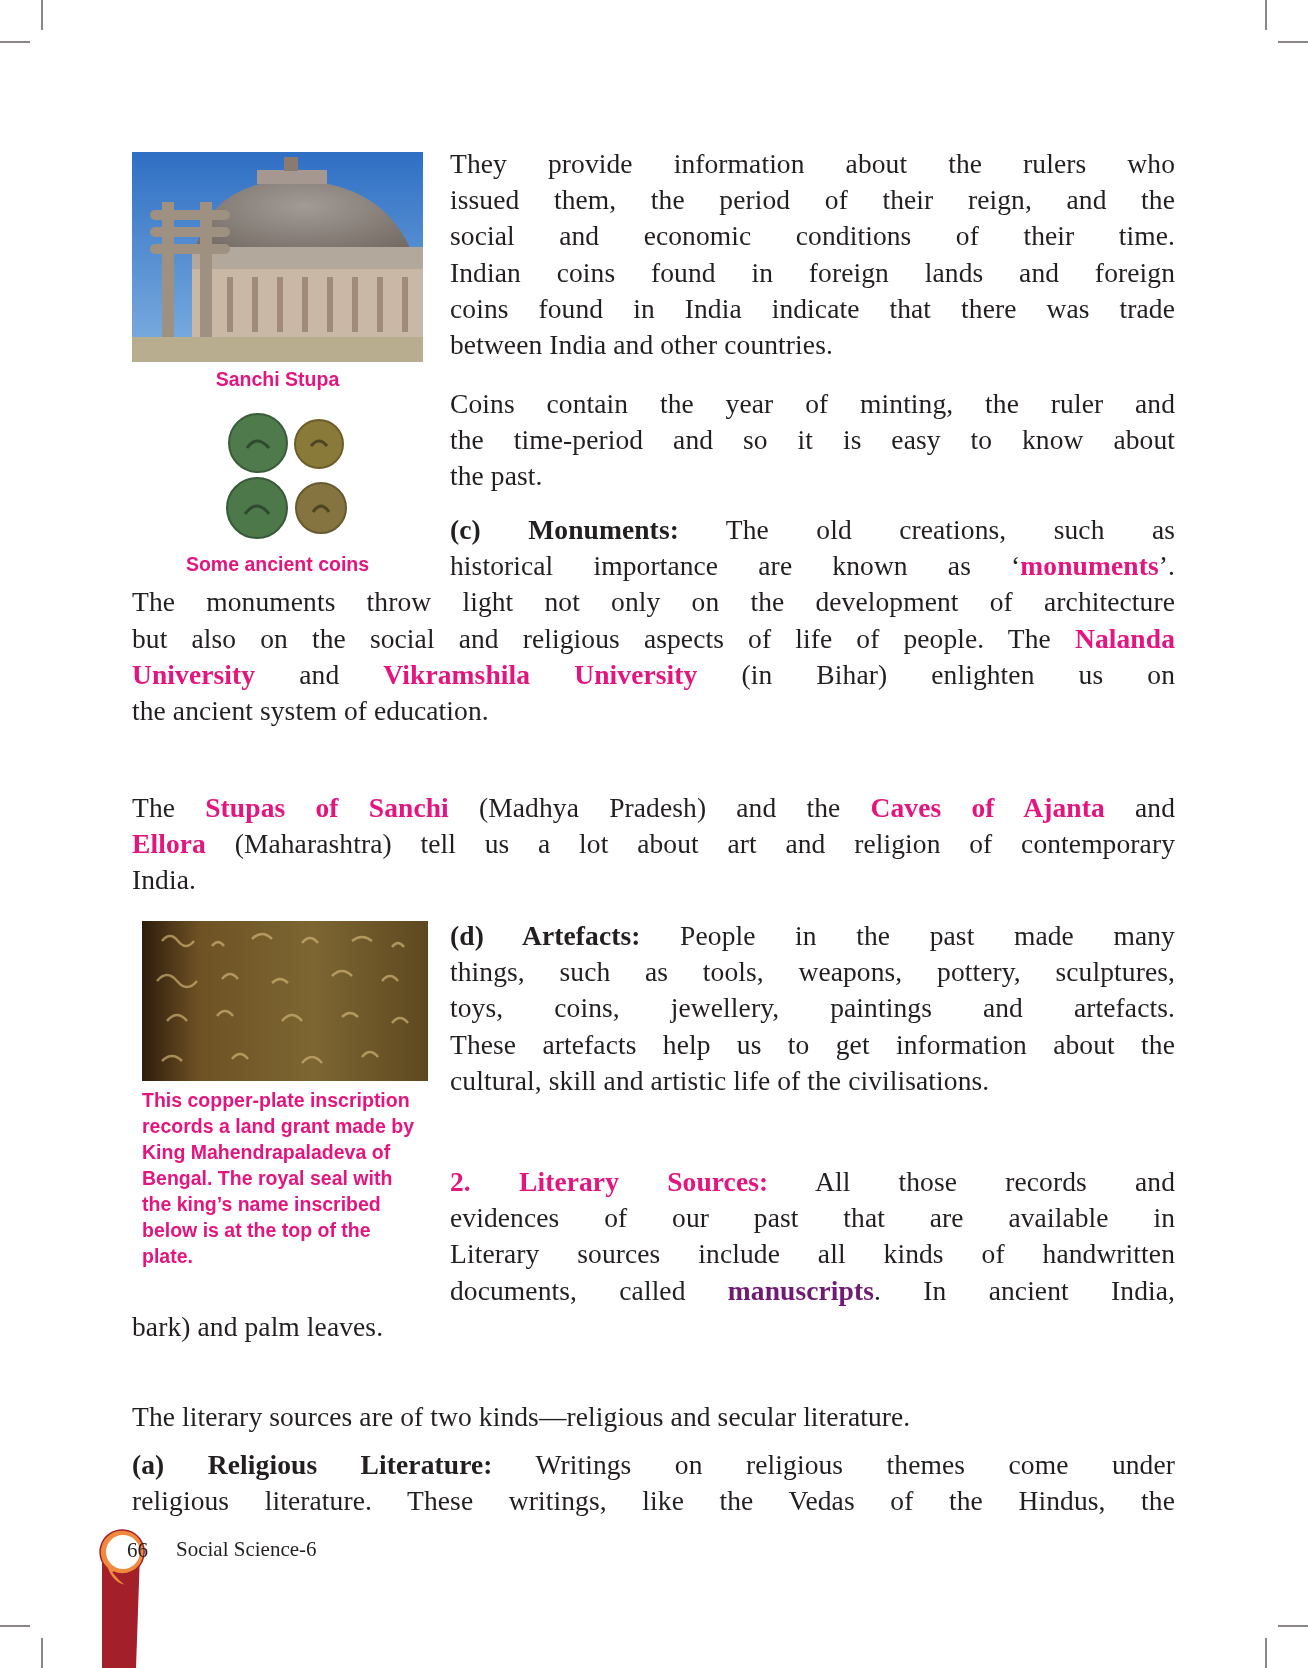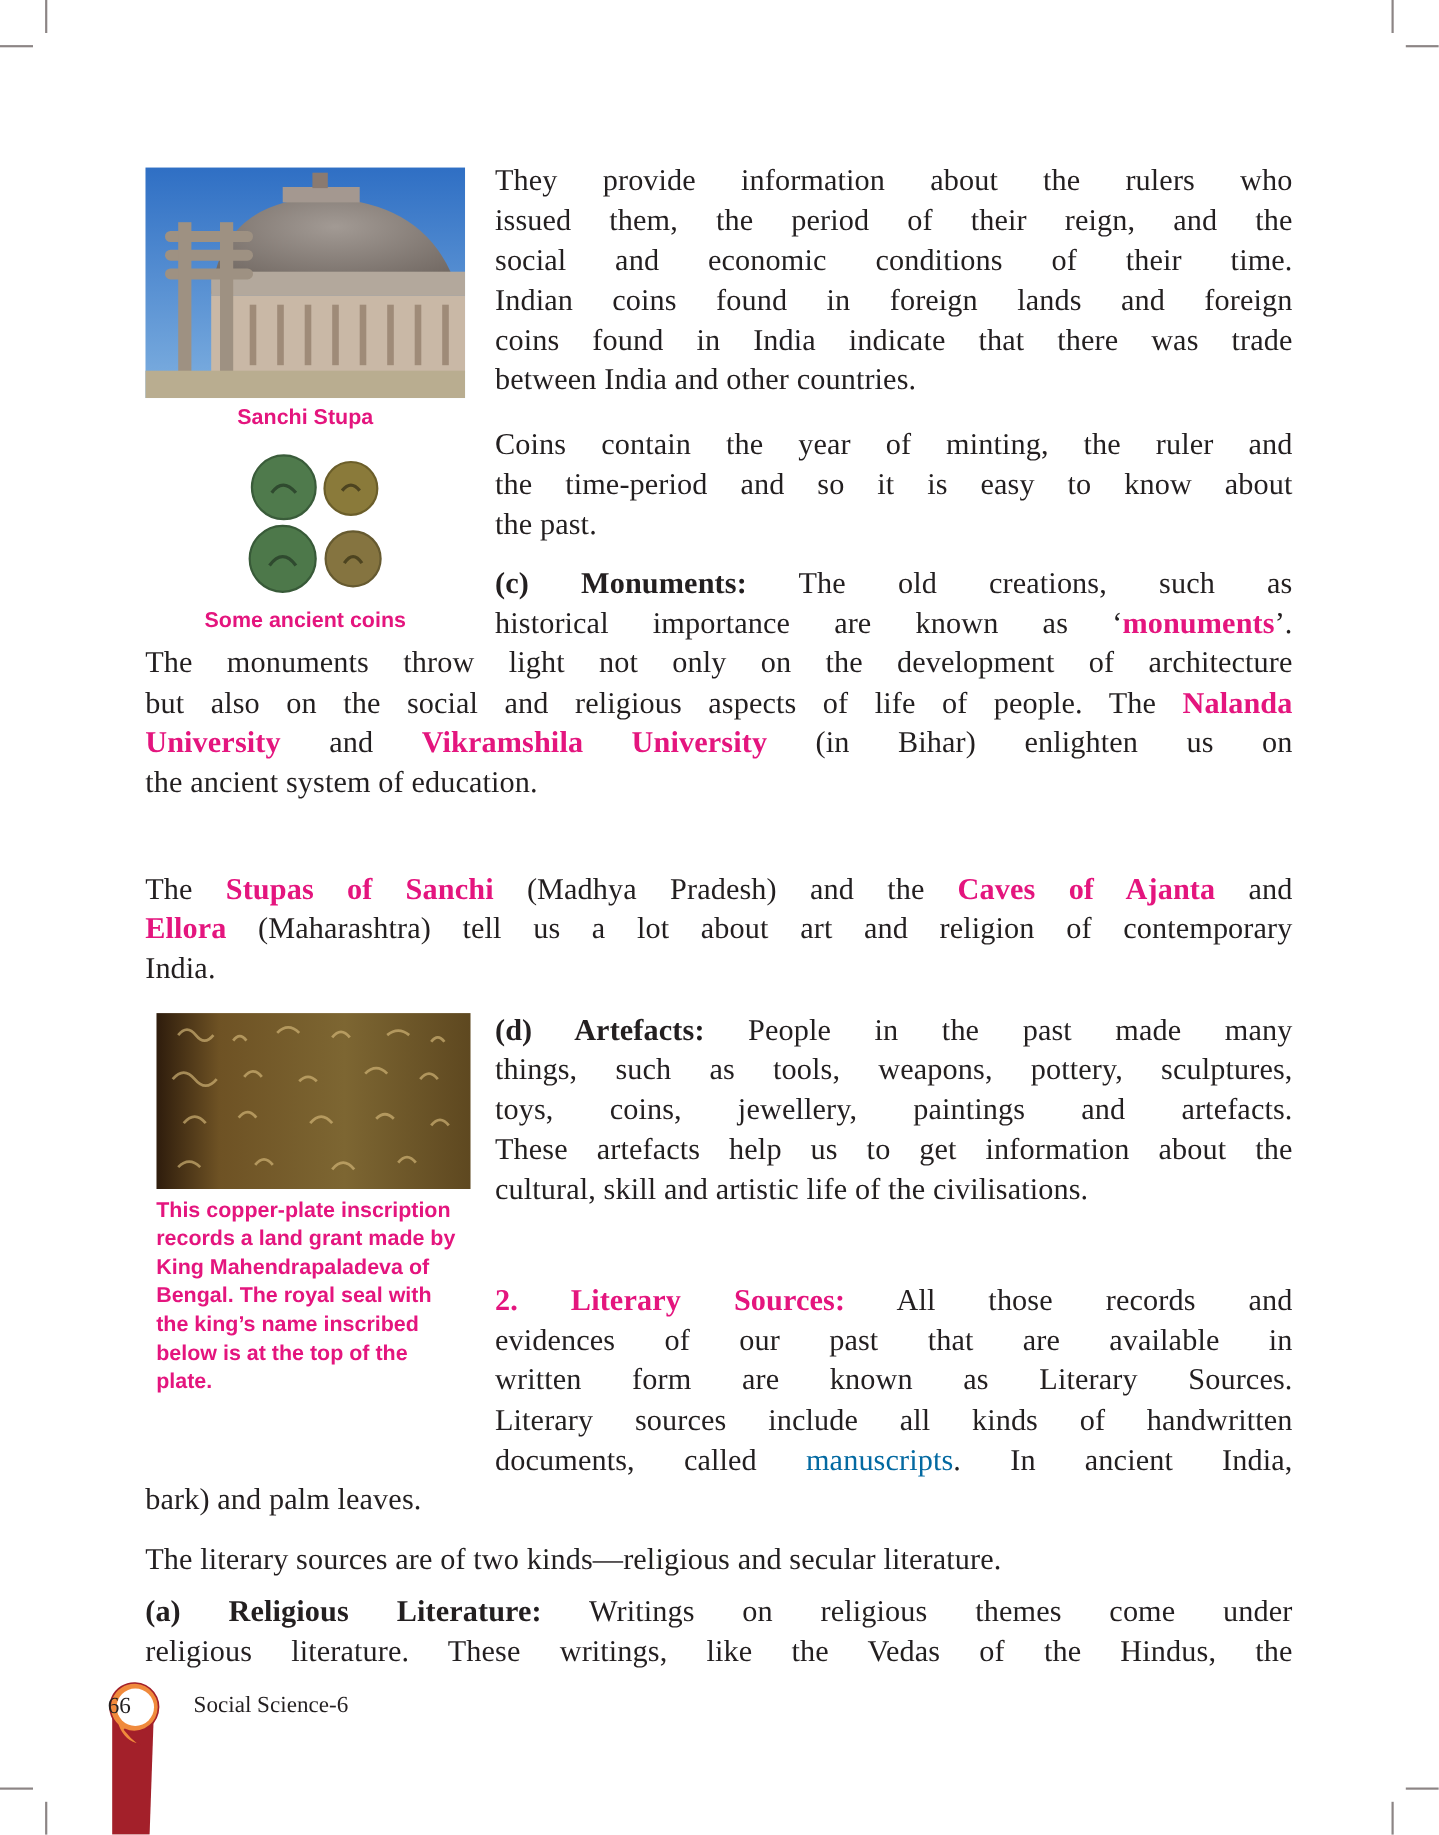--- a/index.html
+++ b/index.html
@@ -4,21 +4,21 @@
 <style>
   html, body { margin:0; padding:0; background:#ffffff; }
   body { width:1308px; height:1668px; position:relative; overflow:hidden;
          font-family:"DejaVu Serif", serif; color:#231f20; }
   .crop { position:absolute; background:#8c8585; }
   .p { position:absolute; left:0; margin:0; font-size:27.5px; line-height:36.2px;
        text-align:justify; color:#231f20; font-family:"Liberation Serif", serif; letter-spacing:0.1px; }
   .line { display:block; white-space:nowrap; text-align:justify; text-align-last:justify; }
   .line.last { text-align-last:left; }
   .pk { color:#e4157e; font-weight:bold; }
-  .pkn { color:#0369a1; }
+  .pkn { color:#701a75;font-weight:bold; }
   b { font-weight:bold; }
   .cap { position:absolute; font-family:"Liberation Sans", sans-serif; color:#e4157e;
          font-size:19.5px; line-height:26px;font-weight:bold; }
   .img { position:absolute; overflow:hidden; }
   .footer-text { position:absolute; left:176px; top:1537px; font-family:"Liberation Serif", serif; font-size:21px; color:#231f20; }
 </style>
 </head>
 <body>
 
 <div class="crop" style="left:41px;top:0;width:2px;height:30px;"></div>
@@ -164,36 +164,35 @@
   <span class="line"><b>(d) Artefacts:</b> <span>People in the past made many</span></span>
   <span class="line">things, such as tools, weapons, pottery, sculptures,</span>
   <span class="line">toys, coins, jewellery, paintings and artefacts.</span>
   <span class="line">These artefacts help us to get information about the</span>
   <span class="line last">cultural, skill and artistic life of the civilisations.</span>
 </div>
 
 <div class="p" style="left:132px;top:1120px;width:1043px;margin-top:44px;">
   <span class="line" style="margin-left:318px;"><span class="pk">2. Literary Sources:</span> <span>All those records and</span></span>
   <span class="line" style="margin-left:318px;">evidences of our past that are available in</span>
-  <span class="line" style="margin-left:318px;">written form are known as Literary Sources.</span>
   <span class="line" style="margin-left:318px;">Literary sources include all kinds of handwritten</span>
   <span class="line" style="margin-left:318px;"><span>documents, called </span><span class="pkn">manuscripts</span><span>. In ancient India,</span></span>
   <span class="line last">bark) and palm leaves.</span>
 </div>
 
 <div class="p" style="left:132px;top:1399px;width:1043px;">
   <span class="line last">The literary sources are of two kinds—religious and secular literature.</span>
 </div>
 
 <div class="p" style="left:132px;top:1447px;width:1043px;">
   <span class="line"><b>(a) Religious Literature:</b><span> Writings on religious themes come under</span></span>
   <span class="line">religious literature. These writings, like the Vedas of the Hindus, the</span>
 </div>
 
 <div style="position:absolute;left:98px;top:1528px;width:50px;height:140px;">
   <svg width="50" height="140" viewBox="0 0 50 140">
     <path d="M4 25 L42 25 L38 140 L4 140 Z" fill="#a3202a"></path>
     <path d="M25 2 a22 22 0 1 1 -10 42 q6 8 14 14 q-14 -2 -20 -18 a22 22 0 0 1 16 -38 z" fill="#f08a3c" stroke="#a3202a" stroke-width="1.5"></path>
     <circle cx="25" cy="24" r="17" fill="#ffffff"></circle>
   </svg>
-  <div style="position:absolute;left:0;top:10px;width:50px;text-align:left;font-family:'Liberation Serif',serif;font-size:21px;color:#231f20;">66</div>
+  <div style="position:absolute;left:0;top:10px;width:50px;text-align:right;font-family:'Liberation Serif',serif;font-size:21px;color:#231f20;">66</div>
 </div>
 <div class="footer-text">Social Science-6</div>
 
 </body></html>

